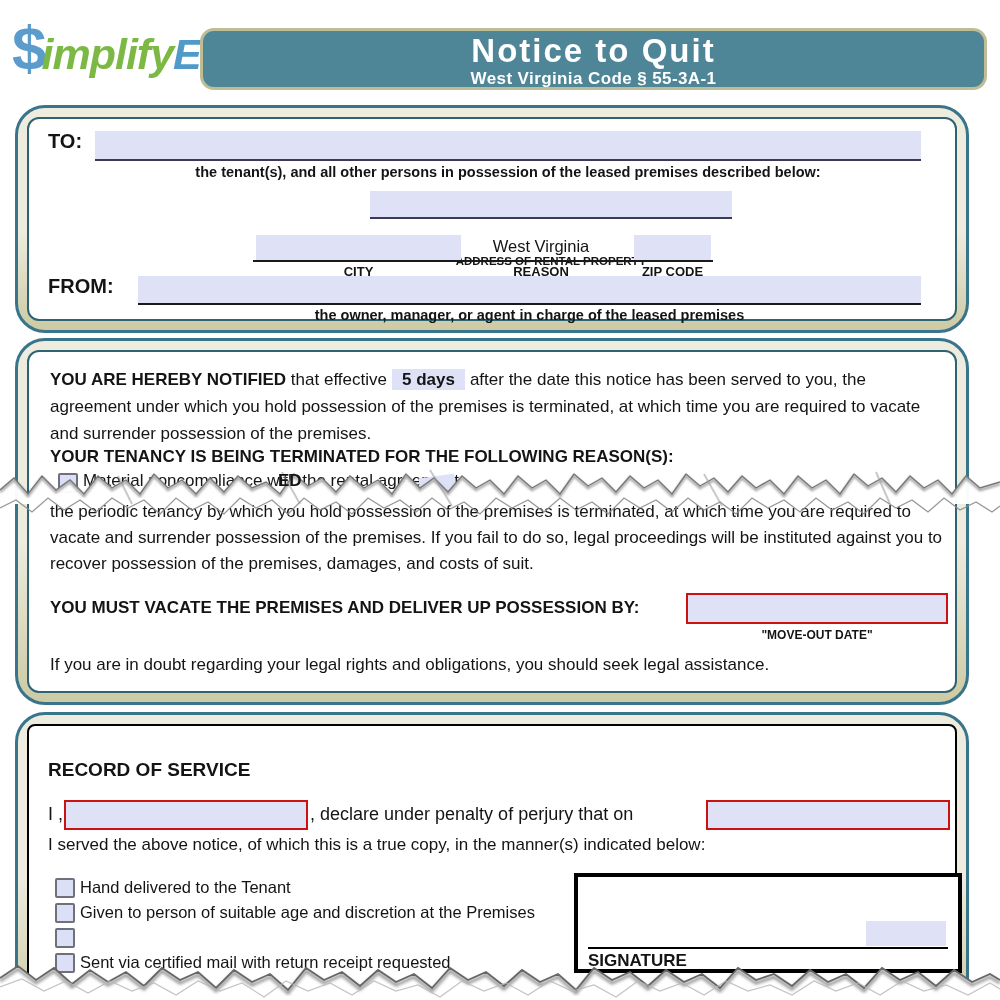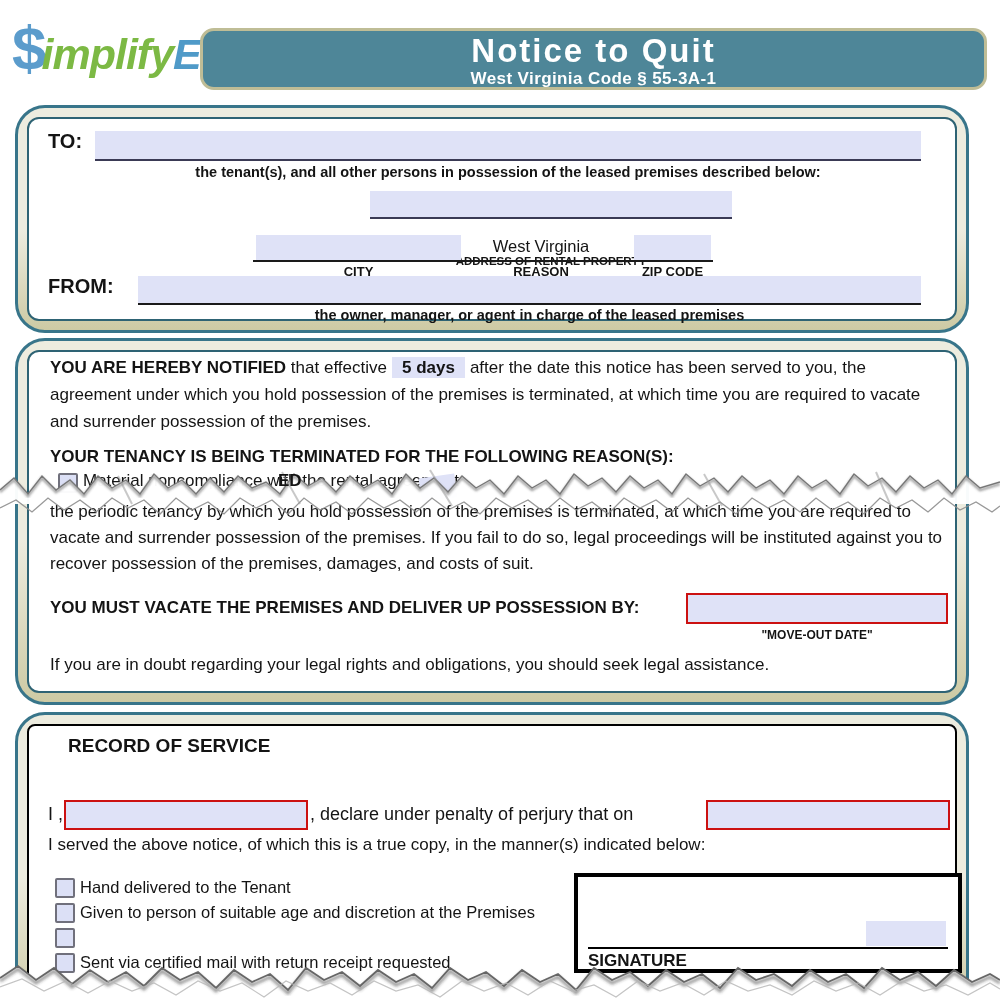--- a/index.html
+++ b/index.html
@@ -49,33 +49,33 @@
   .state-txt{left:430px;top:129px;width:186px;text-align:center;font-size:16.5px;}
   .cz-line{left:235px;top:152px;width:460px;height:0;border-top:2px solid #1a1a1a;}
   .city-lab{left:238px;top:156px;width:205px;font-size:13px;}
   .state-lab{left:430px;top:156px;width:186px;font-size:13px;}
   .zip-lab{left:596px;top:156px;width:117px;font-size:13px;text-align:center;}
   .from-label{left:30px;top:167px;font-size:20px;}
   .from-fld{left:120px;top:168px;width:783px;height:27px;border-bottom:2px solid #1a1a1a;}
   .from-cap{left:120px;top:199px;width:783px;font-size:14.5px;}
 
   
-  .para1{left:32px;top:13px;width:882px;font-size:17px;line-height:27px;}
+  .para1{left:32px;top:25px;width:882px;font-size:17px;line-height:27px;}
   .hl{background:#dfe2f7;font-weight:bold;padding:1px 10px;margin:0 5px;}
   .reasons{left:32px;top:106px;font-size:17px;}
   .chk-reason{left:40px;top:132px;}
   .chk-reason-lab{left:65px;top:130px;font-size:17px;}
   .contin{left:32px;top:158px;width:898px;font-size:17px;line-height:26px;}
   .vacate{left:32px;top:257px;font-size:17px;}
   .moveout-fld{left:668px;top:252px;width:258px;height:27px;}
   .moveout-cap{left:668px;top:287px;width:262px;font-size:12px;}
   .legal{left:32px;top:314px;font-size:17px;}
 
   
-  .ros-head{left:30px;top:20px;font-size:19px;margin-left:20px;}
+  .ros-head{left:30px;top:44px;font-size:19px;}
   .decl-pre{left:30px;top:89px;font-size:18px;}
   .decl-fld1{left:46px;top:85px;width:240px;height:26px;}
   .decl-mid{left:292px;top:89px;font-size:18px;}
   .decl-fld2{left:688px;top:85px;width:240px;height:26px;}
   .decl2{left:30px;top:120px;font-size:17px;}
   .mrow0{top:163px;text-align:right;} .mrow1{top:188px;} .mrow2{top:213px;} .mrow3{top:238px;}
   .mchk{left:37px;}
   .mlab{left:62px;font-size:16.5px;}
   .sigbox{position:absolute;left:556px;top:158px;width:388px;height:100px;
           border:4px solid #000;box-sizing:border-box;background:#fff;}

